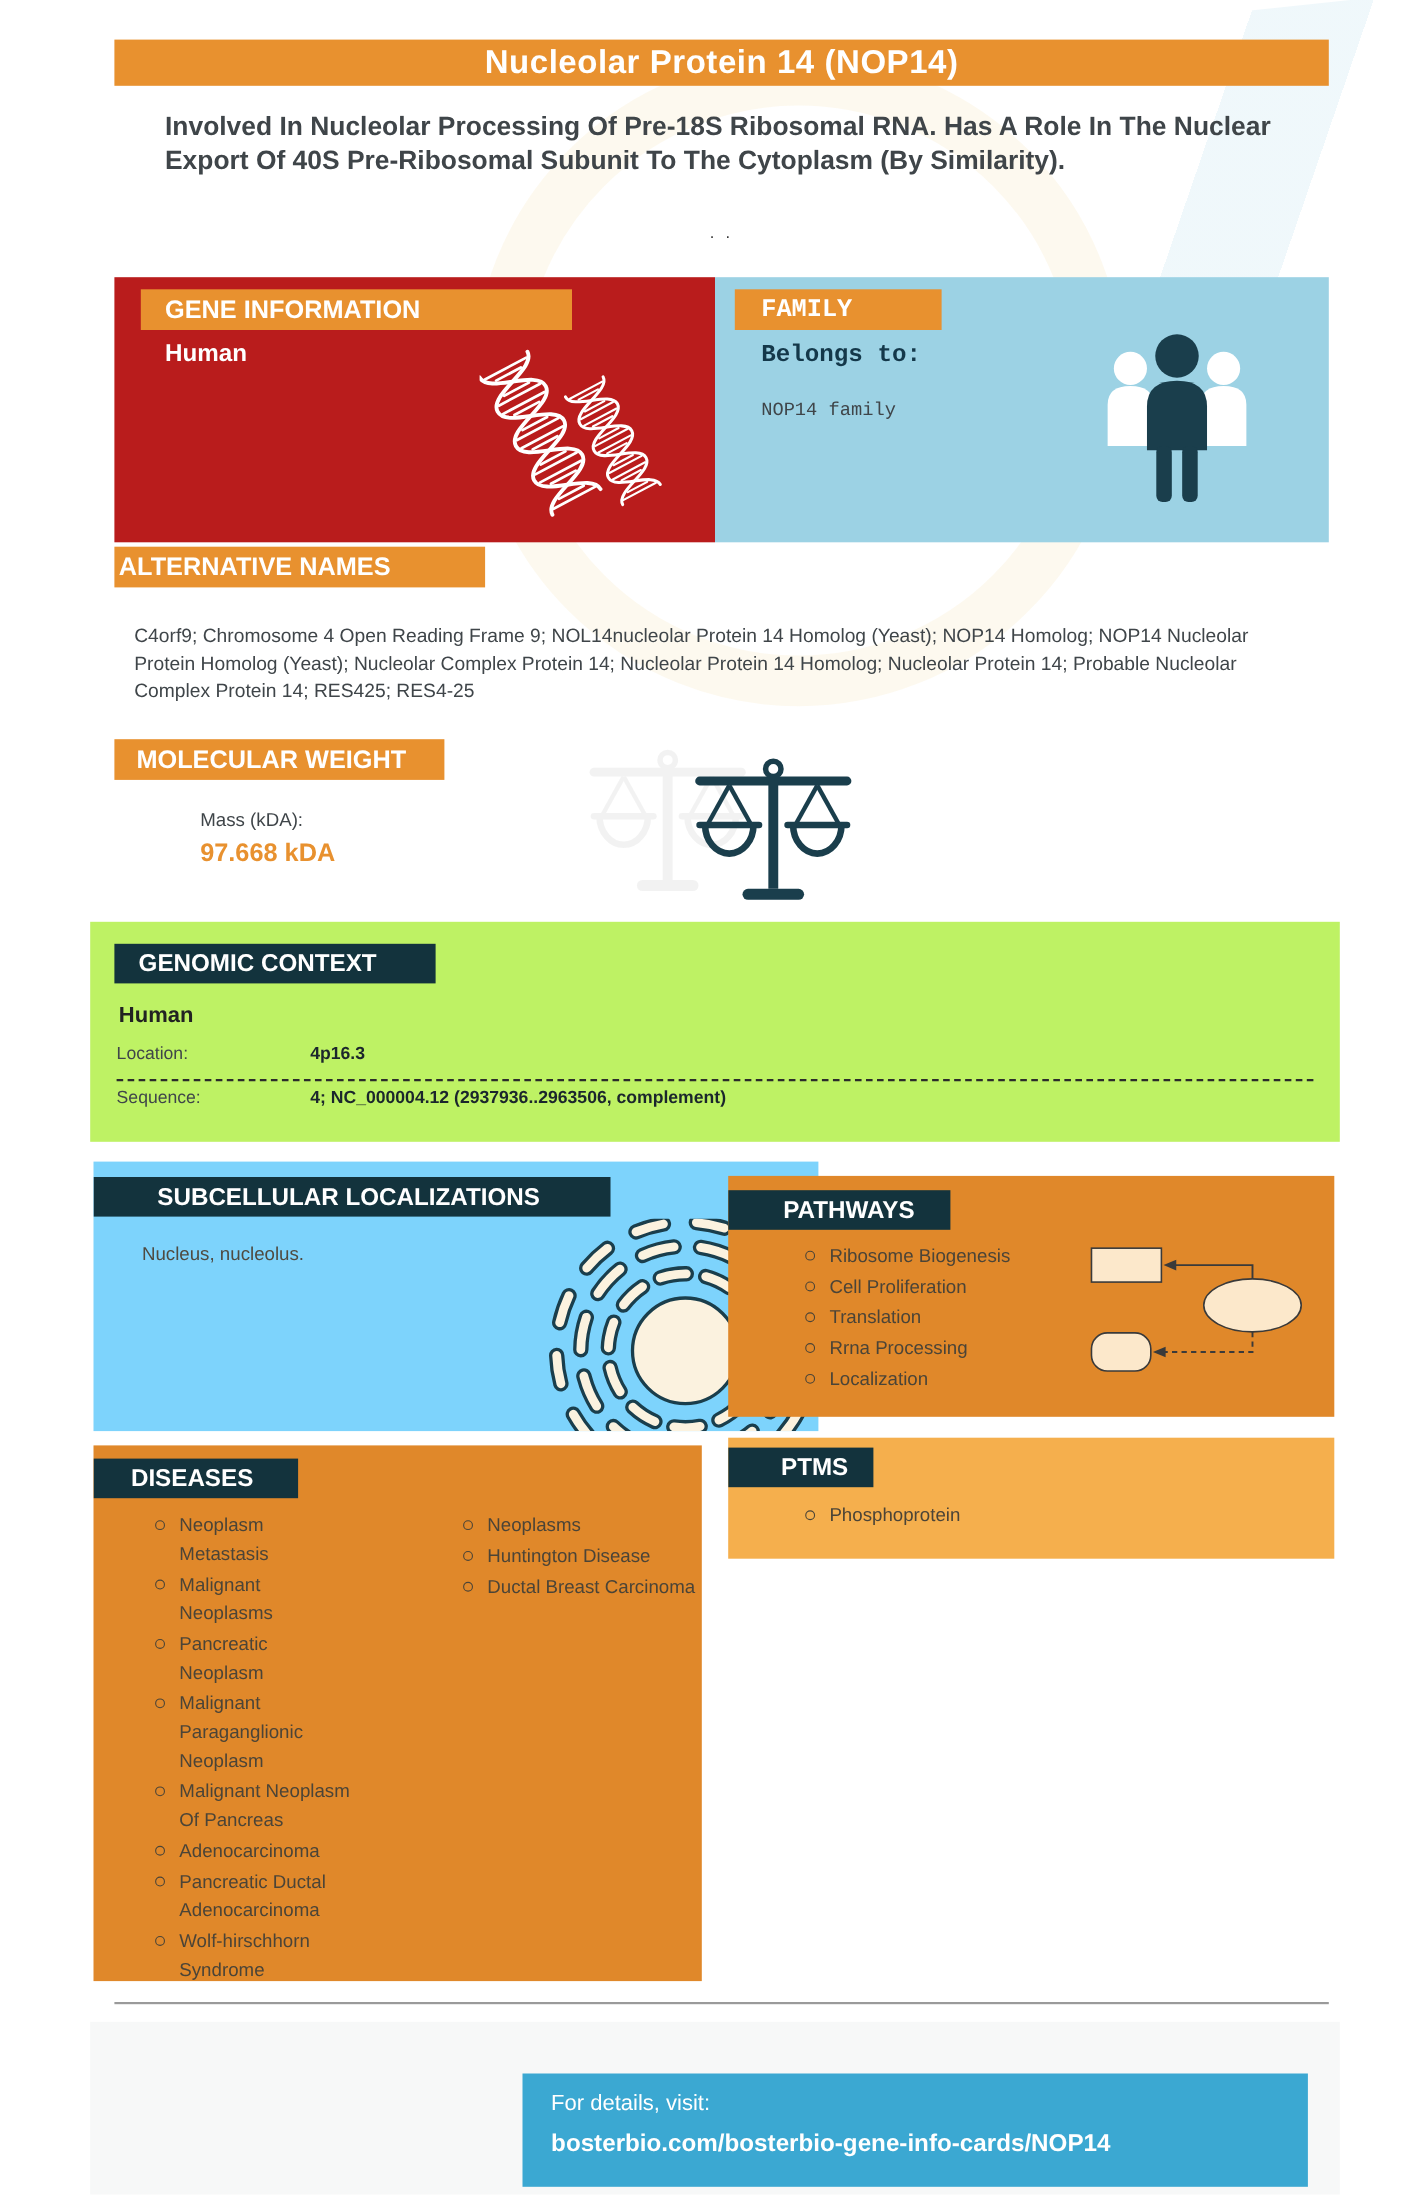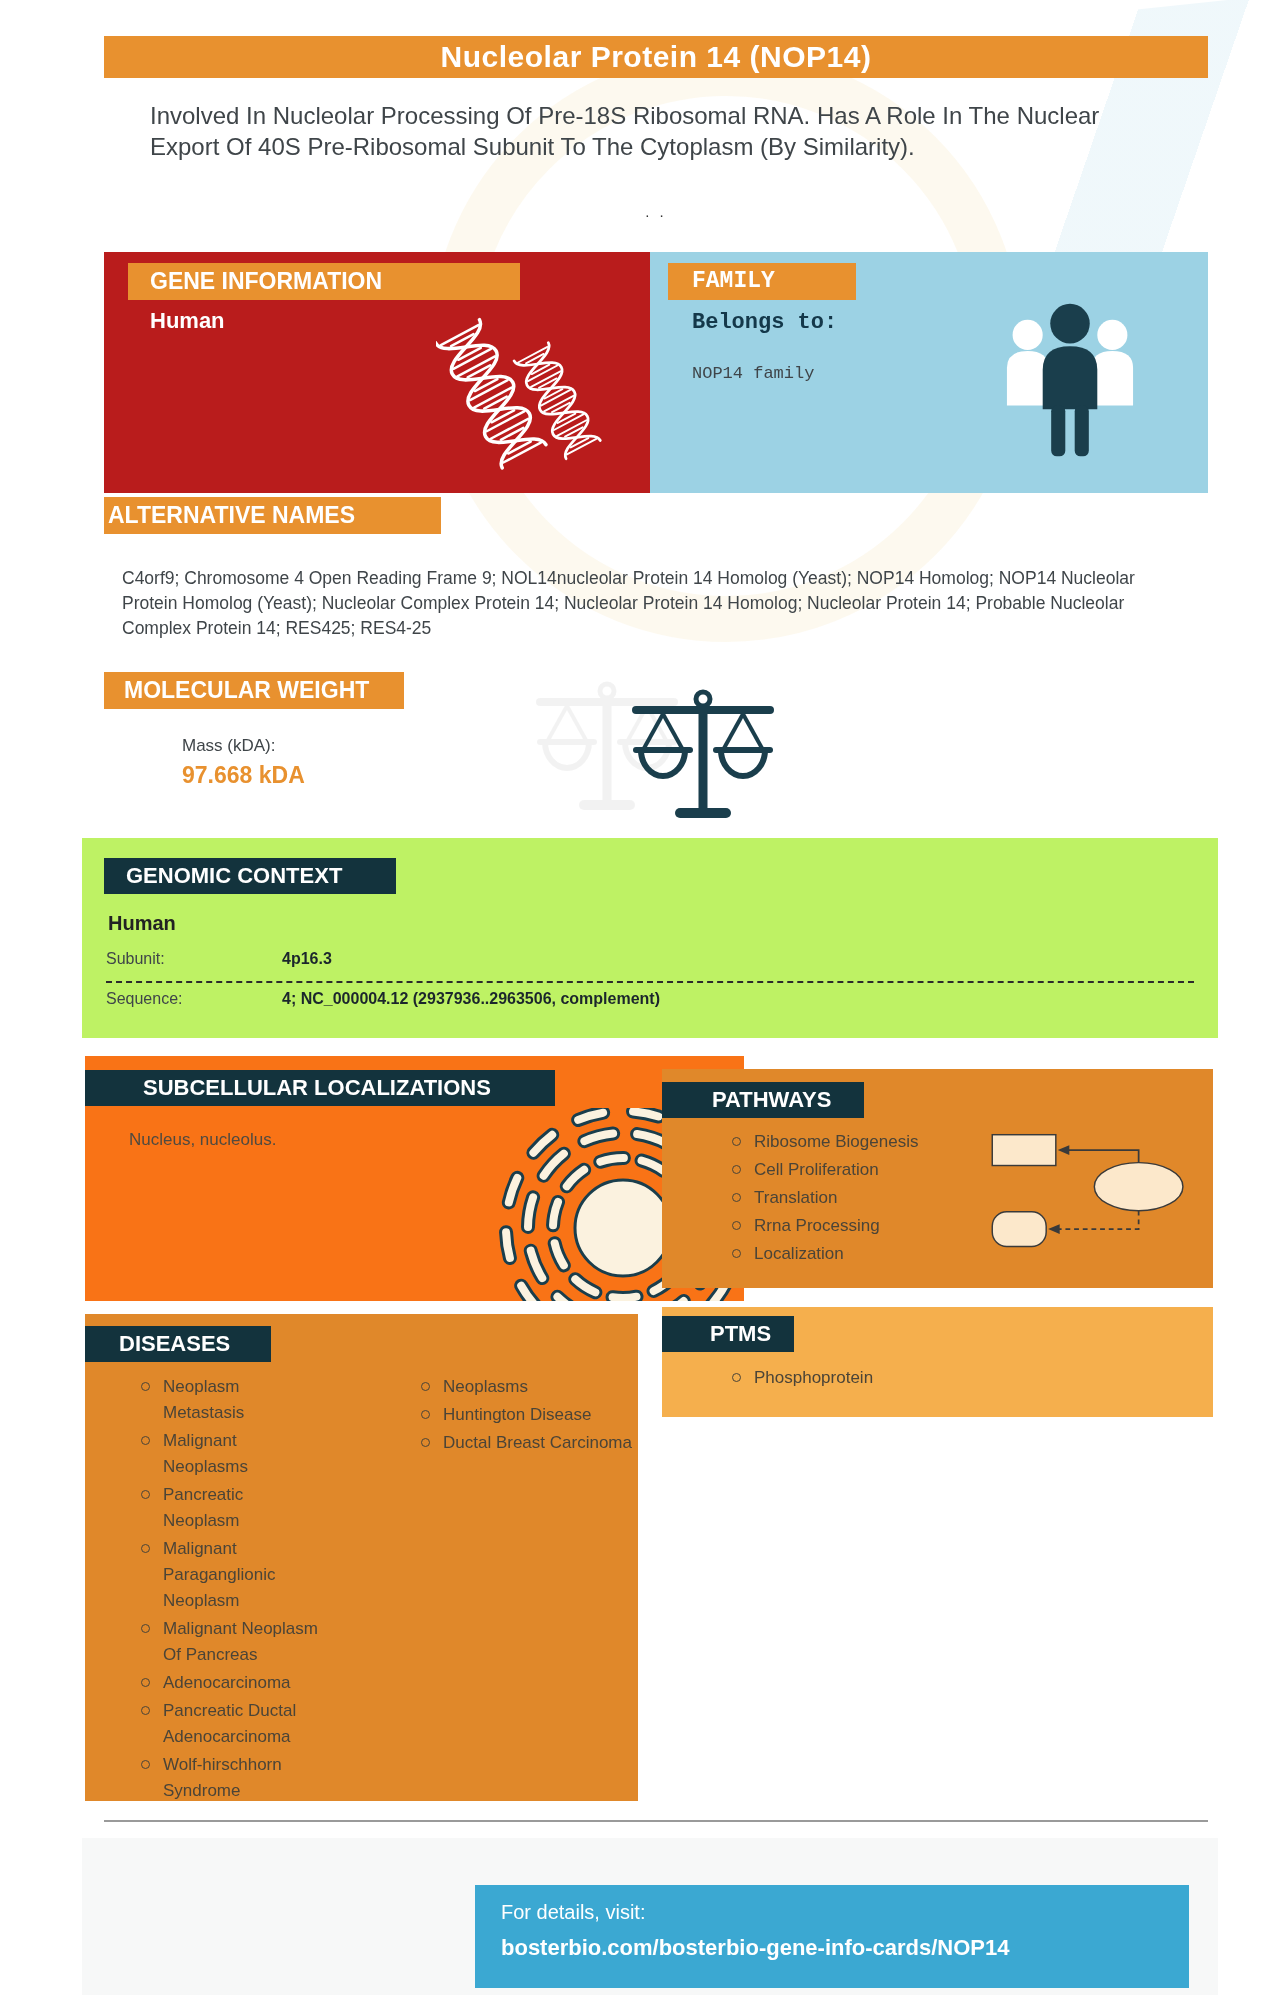--- a/index.html
+++ b/index.html
@@ -24,21 +24,21 @@
   }
   .z{z-index:1;}
   
   .banner{
     left:104px;top:36px;width:1104px;height:42px;background:#E8912F;
     display:flex;align-items:center;justify-content:center;
   }
   .banner h1{margin:0;color:#fff;font-size:30px;font-weight:bold;letter-spacing:.5px;}
   .subtitle{
     left:150px;top:100px;width:1010px;color:#3F4549;
-    font-size:24px;font-weight:normal;line-height:31px;
+    font-size:24px;font-weight:bold;line-height:31px;
   }
   .dots{left:104px;top:203px;width:1104px;text-align:center;color:#333;font-size:15px;letter-spacing:3px;}
   .band-orange{
     background:#E8912F;color:#fff;font-weight:bold;font-size:23px;
     line-height:37px;height:37px;white-space:nowrap;box-sizing:border-box;
   }
   .band-dark{
     background:#13333D;color:#fff;font-weight:bold;font-size:22px;
     line-height:36px;height:36px;white-space:nowrap;box-sizing:border-box;
   }
@@ -70,21 +70,21 @@
   .genomic-box{left:82px;top:838px;width:1136px;height:200px;background:#bef264;}
   .genomic-band{left:22px;top:20px;width:292px;padding-left:22px;}
   .genomic-human{left:26px;top:74px;color:#222;font-size:20px;font-weight:bold;}
   .g-row{position:absolute;left:24px;display:flex;font-size:16px;width:1090px;}
   .g-row .lbl{width:176px;color:#3F4549;}
   .g-row .val{font-weight:bold;color:#1B262C;}
   .g-row1{top:112px;}
   .g-sep{left:24px;top:143px;width:1088px;border-top:2px dashed #2B2B2B;}
   .g-row2{top:152px;}
   
-  .subcell-box{left:85px;top:1056px;width:659px;height:245px;background:#f97316;overflow:hidden;}
+  .subcell-box{left:85px;top:1056px;width:659px;height:245px;background:#7dd3fc;overflow:hidden;}
   .subcell-band{left:0;top:14px;width:470px;padding-left:58px;}
   .subcell-text{left:44px;top:74px;color:#4F4A40;font-size:17px;}
   .nucleus-illustration{right:6px;top:52px;}
   .pathways-box{left:662px;top:1069px;width:551px;height:219px;background:#E0882A;overflow:hidden;}
   .pathways-band{left:0;top:13px;width:202px;padding-left:50px;}
   .pathways-list{left:70px;top:60px;width:270px;}
   .flow-icon{right:18px;top:58px;}
   .diseases-box{left:85px;top:1314px;width:553px;height:487px;background:#E0882A;overflow:hidden;}
   .diseases-band{left:0;top:12px;width:186px;padding-left:34px;}
   .dis-col1{left:56px;top:60px;width:182px;}
@@ -213,21 +213,21 @@
       <line x1="98" y1="66" x2="152" y2="66" stroke-width="6" stroke-linecap="round"></line>
       <path d="M103,66 A22,26 0 0 0 147,66" stroke-width="6"></path>
       <rect x="57" y="124" width="56" height="10" rx="5" fill="#1A3E4C" stroke="none"></rect>
     </svg>
   </span>
 
   <div class="abs z genomic-box">
     <div class="abs band-dark genomic-band">GENOMIC CONTEXT</div>
     <div class="abs genomic-human">Human</div>
     <div class="g-row g-row1">
-      <span class="lbl">Subunit:</span>
+      <span class="lbl">Location:</span>
       <span class="val">4p16.3</span>
     </div>
     <div class="abs g-sep"></div>
     <div class="g-row g-row2">
       <span class="lbl">Sequence:</span>
       <span class="val">4; NC_000004.12 (2937936..2963506, complement)</span>
     </div>
   </div>
 
   <div class="abs z subcell-box">

